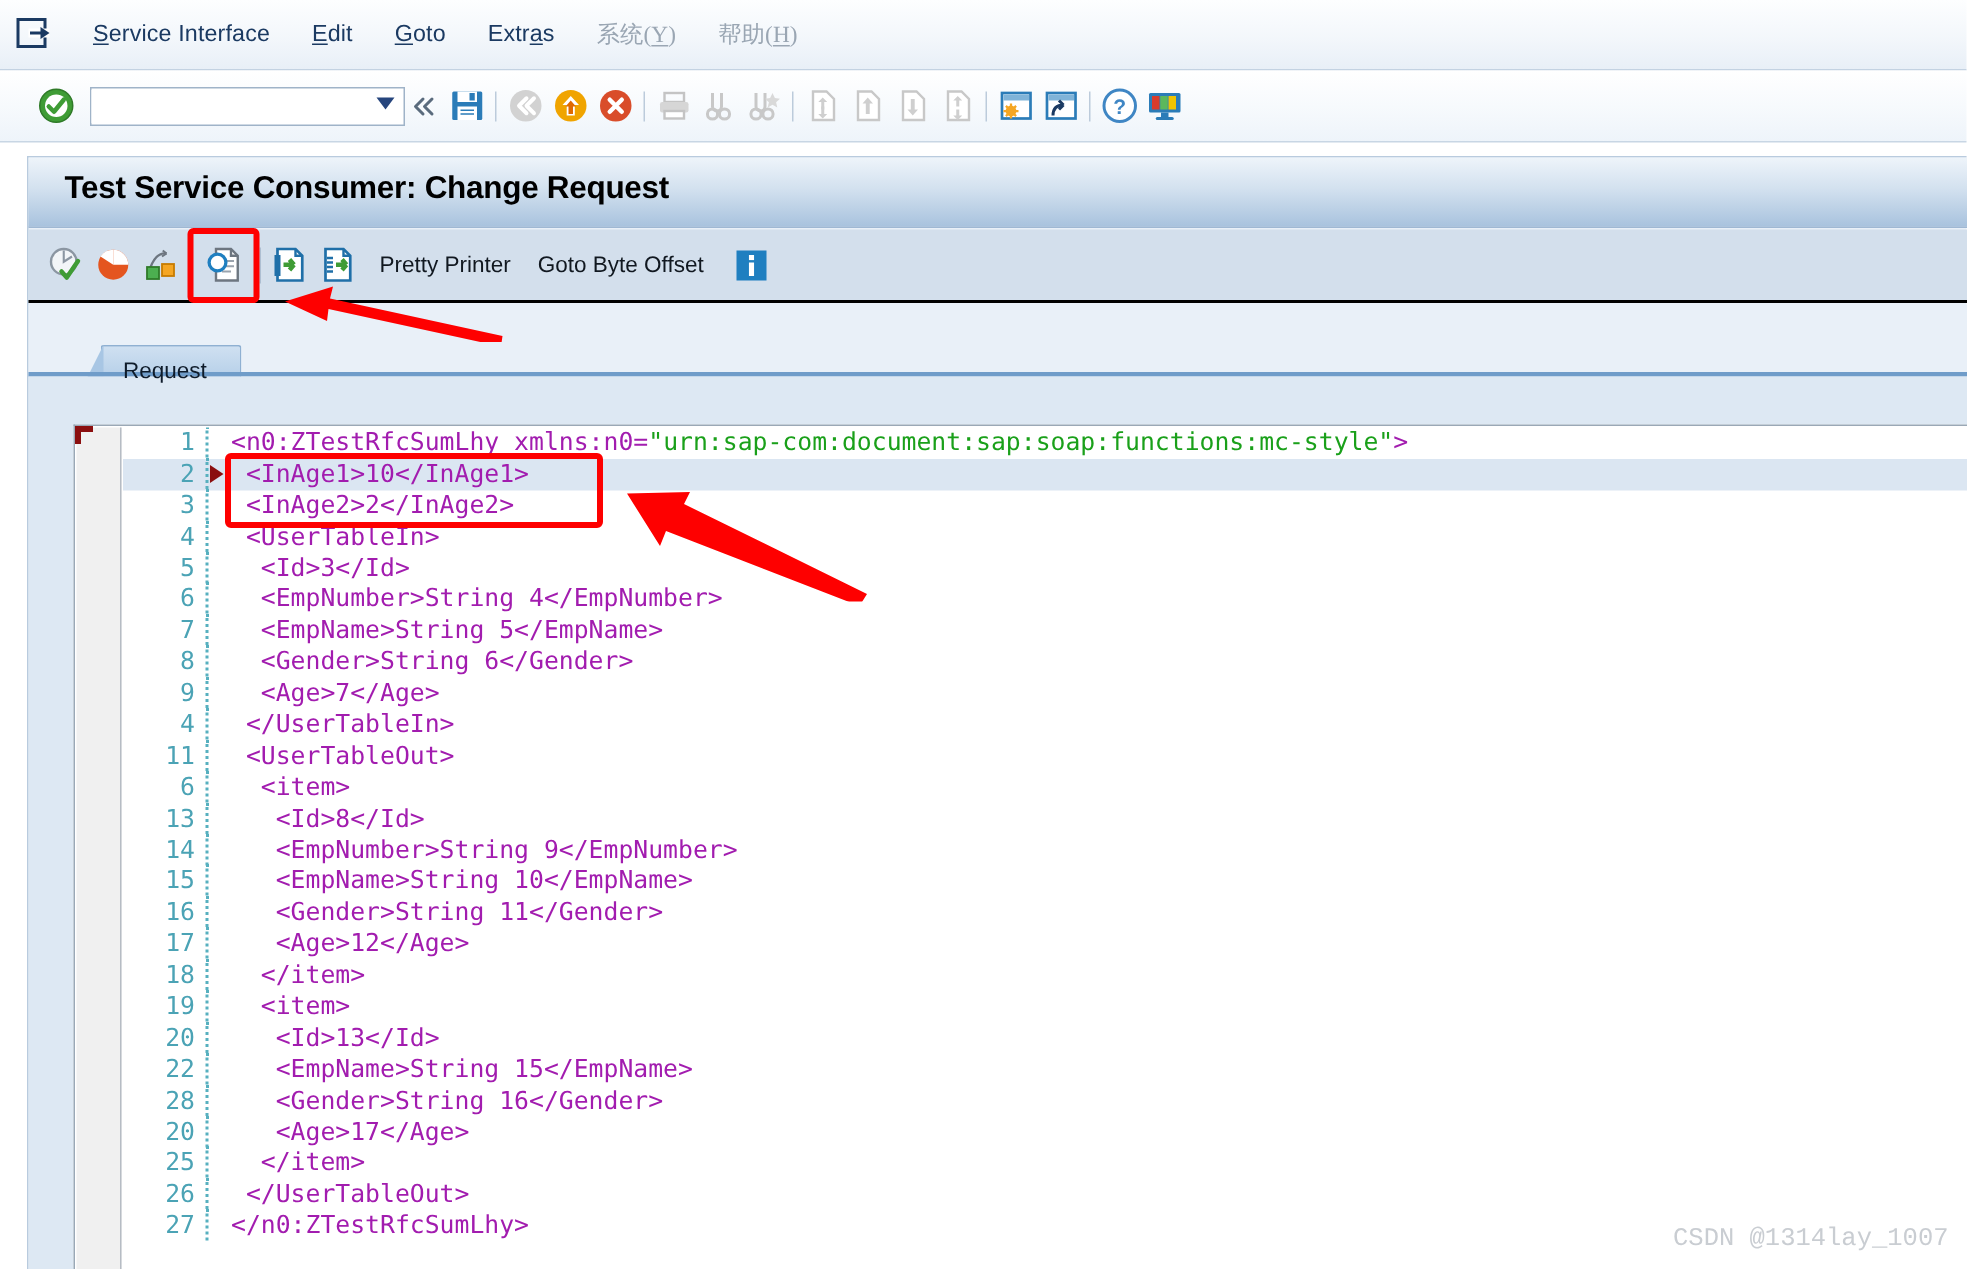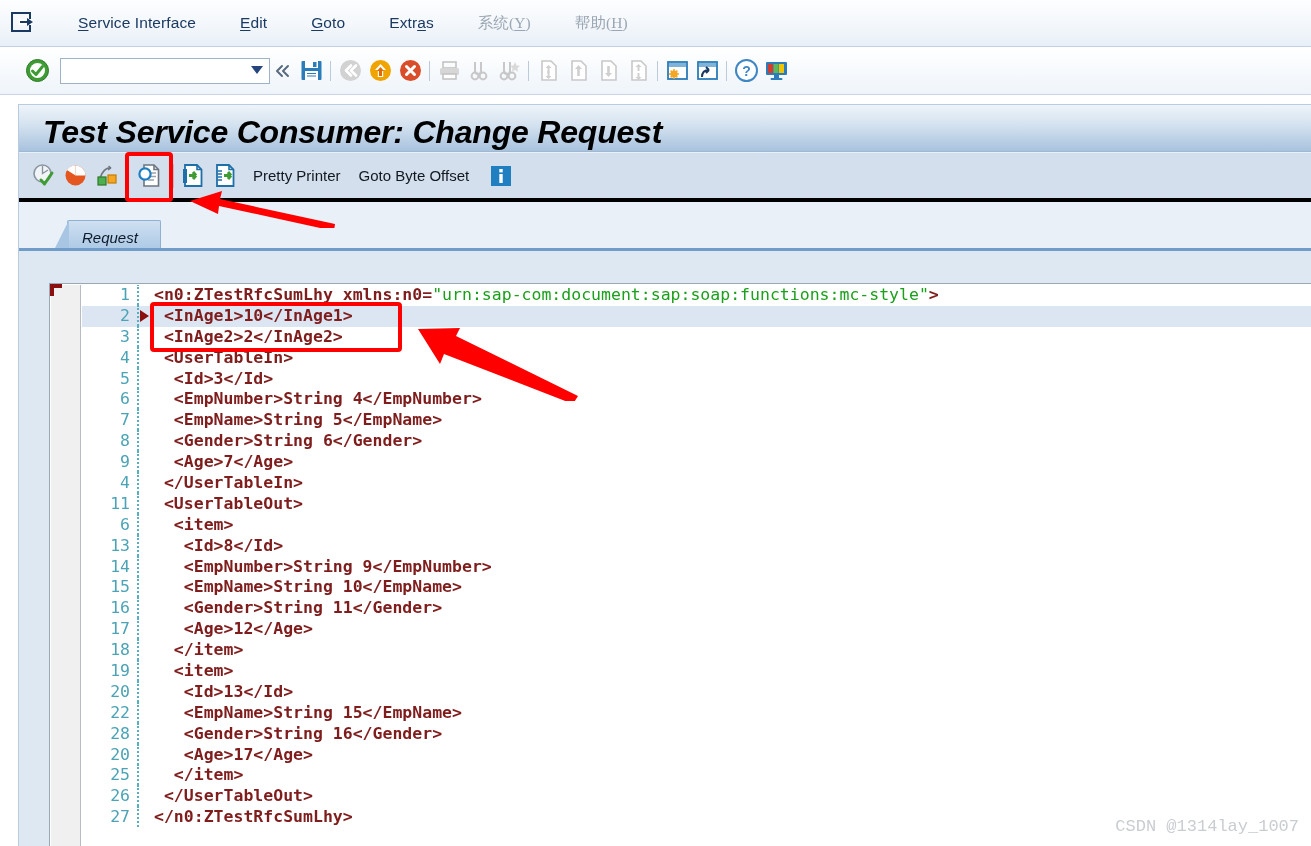--- a/index.html
+++ b/index.html
@@ -9,21 +9,21 @@
     overflow: hidden;
     background: #ffffff;
     font-family: "Liberation Sans", sans-serif;
   }
 
   
   #menubar {
     position: absolute; left: 0; top: 0; width: 1311px; height: 47px;
     background: linear-gradient(to bottom, #fdfeff 0%, #f3f7fb 55%, #e8eff7 100%);
     border-bottom: 1px solid #c3d2e2;
-    display: flex; align-items: center; gap: 16px;
+    display: flex; align-items: center;
   }
   #sysmenu-icon {
     width: 30px; height: 24px; margin-left: 10px; margin-right: 8px;
     position: relative;
   }
   .menu-item {
     font-size: 15.5px; color: #1b3a62; padding: 2px 14px;
     white-space: nowrap; letter-spacing: .1px;
   }
   .menu-item.disabled { color: #9aa6b3; font-family: Liberation Serif, serif; }
@@ -51,49 +51,49 @@
     background: #e9f0f8;
     border-left: 1px solid #b9cbde; border-top: 1px solid #b9cbde;
   }
   #titlebar {
     position: absolute; left: 0; top: 0; width: 1293px; height: 47px;
     background: linear-gradient(to bottom, #eef4fa 0%, #d3e1ef 45%, #a9c3de 99%, #8fb0d2 100%);
     border-bottom: 1px solid #9fb8d3;
   }
   #screen-title {
     position: absolute; left: 24px; top: 9px;
-    font-size: 32px; font-weight: bold; font-style: italic;
+    font-size: 21px; font-weight: bold; 
     color: #000000; letter-spacing: -.2px;
     font-family: "Liberation Sans", sans-serif;
     text-align: center;
   }
   #apptoolbar {
     position: absolute; left: 0; top: 48px; width: 1293px; height: 49px;
     background: #d3dfec;
-    border-bottom: 4px solid #000000;
+    border-bottom: 2px solid #000000;
     display: flex; align-items: center;
   }
   .at-ico { width: 32px; height: 36px; display:flex; align-items:center; justify-content:center; }
   .at-sep { width: 1px; height: 24px; background: #aebfd2; margin: 0 3px; }
   .at-text {
     font-size: 15px; color: #111820; padding: 0 12px; white-space: nowrap;
   }
 
   
   #tabstrip {
     position: absolute; left: 0; top: 98px; width: 1293px; height: 46px;
     background: #e9f0f8;
   }
   #tab-request {
-    position: absolute; left: 48px; top: 17px; height: 33px;
+    position: absolute; left: 48px; top: 27px; height: 33px;
     background: linear-gradient(to bottom, #cfe0f1 0%, #a8c6e4 100%);
     border: 1px solid #8fb0d2; border-bottom: none;
     border-radius: 2px 2px 0 0;
     padding: 0 22px 0 14px;
-    display: flex; align-items: center; font-style: italic;
+    display: flex; align-items: center;
   }
   #tab-request::before {
     content: ""; position: absolute; left: -16px; top: -1px;
     width: 0; height: 0;
     border-style: solid; border-width: 0 0 34px 17px;
     border-color: transparent transparent #a8c6e4 transparent;
   }
   #tab-label { font-size: 15px; color: #0e1b2a; position: relative; z-index: 2; }
   #tab-underline {
     position: absolute; left: 0; top: 143px; width: 1293px; height: 3px;
@@ -143,21 +143,21 @@
     width: 0; height: 21px;
     border-right: 2px dotted #57b0bf;
   }
   .marker {
     position: absolute; left: 58px; top: 4px;
     width: 0; height: 0;
     border-style: solid; border-width: 6px 0 6px 9px;
     border-color: transparent transparent transparent #8b0f0f;
     z-index: 6;
   }
-  .code-text { color: #7f1d1d; padding-left: 12px; font-weight: bold; }
+  .code-text { color: #a21caf; padding-left: 12px; }
   .attr-val { color: #1aa01a; }
 
   
   .anno-box {
     position: absolute; border: 4px solid #fe0000; border-radius: 4px;
     pointer-events: none; z-index: 40;
   }
   .anno-arrow { position: absolute; z-index: 41; pointer-events: none; }
 
   #watermark {

